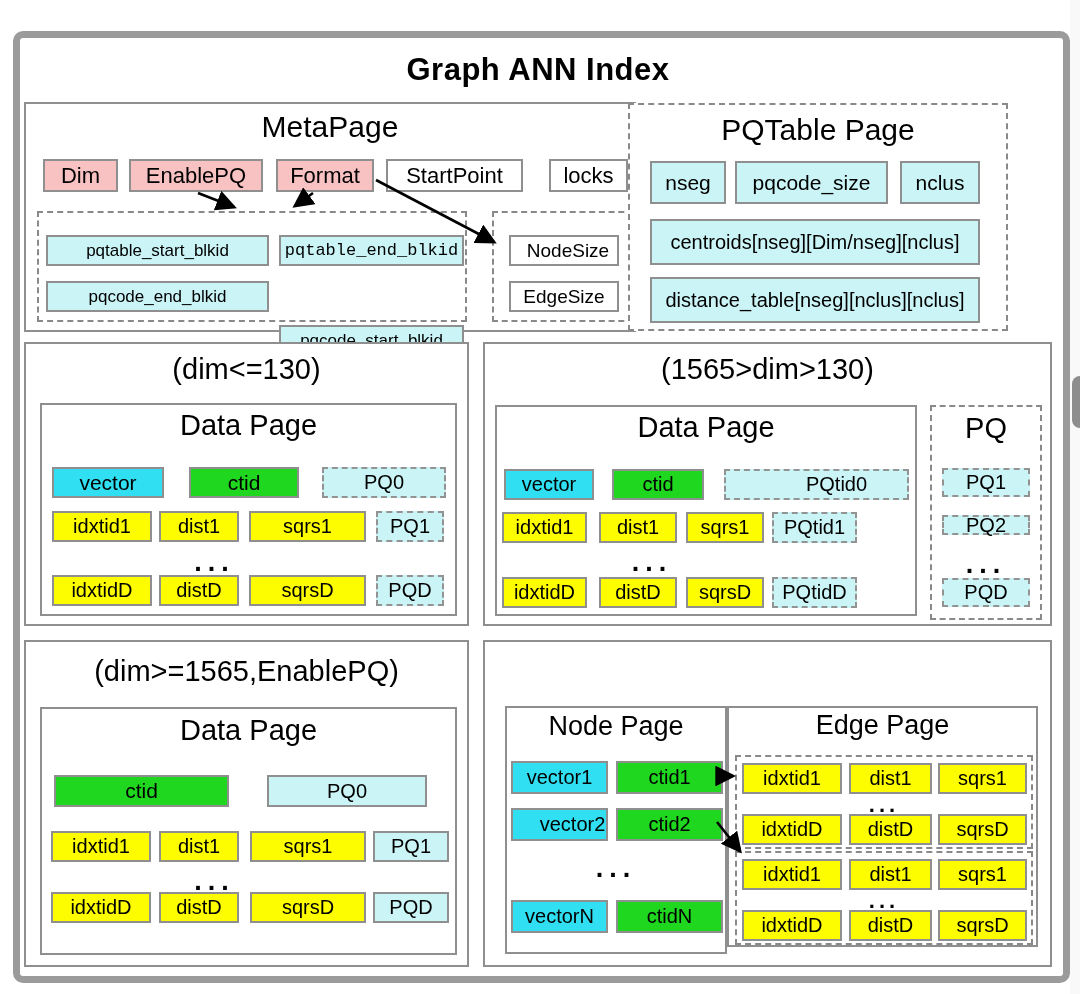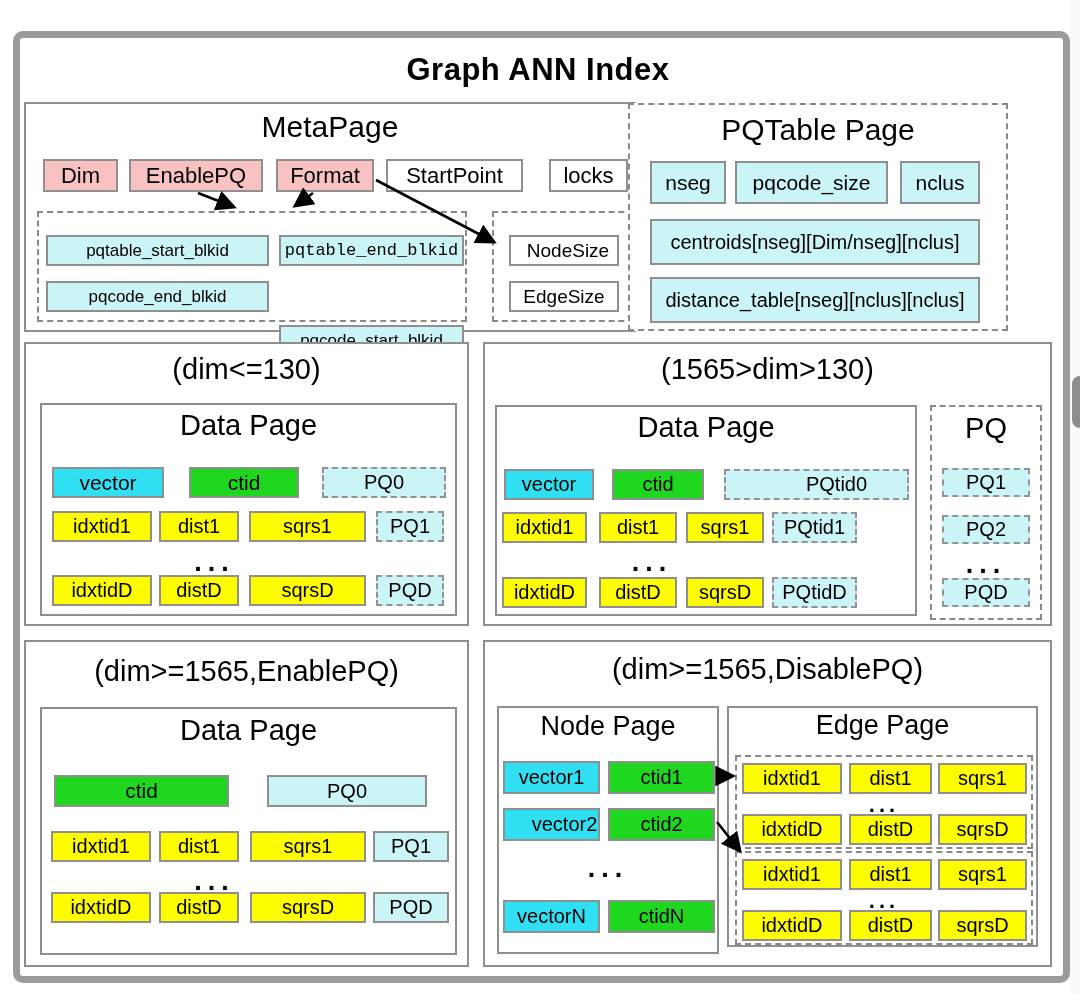--- a/index.html
+++ b/index.html
@@ -109,21 +109,21 @@
     <div class="chip pale dash" style="left:275px;top:105px;width:85px;height:31px;">PQtid1</div>
     <div class="dots" style="left:0;top:155px;width:310px;">...</div>
     <div class="chip yellow" style="left:5px;top:170px;width:85px;height:31px;">idxtidD</div>
     <div class="chip yellow" style="left:102px;top:170px;width:78px;height:31px;">distD</div>
     <div class="chip yellow" style="left:189px;top:170px;width:78px;height:31px;">sqrsD</div>
     <div class="chip pale dash" style="left:275px;top:170px;width:85px;height:31px;">PQtidD</div>
   </div>
   <div class="dpanel" style="left:445px;top:61px;width:112px;height:215px;">
     <div class="ptitle" style="margin-top:5px;">PQ</div>
     <div class="chip pale dash" style="left:10px;top:61px;width:88px;height:29px;">PQ1</div>
-    <div class="chip pale dash" style="left:10px;top:108px;width:88px;height:29px;">PQ2</div>
+    <div class="chip pale dash" style="left:10px;top:108px;width:88px;height:20px;">PQ2</div>
     <div class="dots" style="left:0;top:157px;width:108px;">...</div>
     <div class="chip pale dash" style="left:10px;top:171px;width:88px;height:29px;">PQD</div>
   </div>
 </div>
 
 <div class="panel" style="left:24px;top:640px;width:445px;height:327px;">
   <div class="ptitle" style="margin-top:13px;">(dim&gt;=1565,EnablePQ)</div>
   <div class="panel" style="left:14px;top:65px;width:417px;height:248px;">
     <div class="ptitle" style="margin-top:5px;">Data Page</div>
     <div class="chip green" style="left:12px;top:66px;width:175px;height:32px;font-size:21px;">ctid</div>
@@ -134,23 +134,22 @@
     <div class="chip pale" style="left:331px;top:122px;width:76px;height:31px;">PQ1</div>
     <div class="dots" style="left:0;top:172px;width:345px;">...</div>
     <div class="chip yellow" style="left:9px;top:183px;width:100px;height:31px;">idxtidD</div>
     <div class="chip yellow" style="left:117px;top:183px;width:80px;height:31px;">distD</div>
     <div class="chip yellow" style="left:208px;top:183px;width:116px;height:31px;">sqrsD</div>
     <div class="chip pale" style="left:331px;top:183px;width:76px;height:31px;">PQD</div>
   </div>
 </div>
 
 <div class="panel" style="left:483px;top:640px;width:569px;height:327px;">
-  <div class="ptitle" style="margin-top:11px;">(dim&gt;=1565,DisablePQ)</div>
 
-  <div class="panel" style="left:12px;top:64px;width:222px;height:248px;">
+  <div class="panel" style="left:20px;top:64px;width:222px;height:248px;">
     <div class="ptitle" style="margin-top:3px;font-size:27px;">Node Page</div>
     <div class="chip cyan" style="left:4px;top:53px;width:97px;height:33px;">vector1</div>
     <div class="chip green" style="left:109px;top:53px;width:107px;height:33px;">ctid1</div>
     <div class="chip cyan" style="left:4px;top:100px;width:97px;height:33px;padding-left:26px;">vector2</div>
     <div class="chip green" style="left:109px;top:100px;width:107px;height:33px;">ctid2</div>
     <div class="dots" style="left:0;top:160px;width:218px;">...</div>
     <div class="chip cyan" style="left:4px;top:192px;width:97px;height:33px;">vectorN</div>
     <div class="chip green" style="left:109px;top:192px;width:107px;height:33px;text-align:center;">ctidN</div>
   </div>
 

